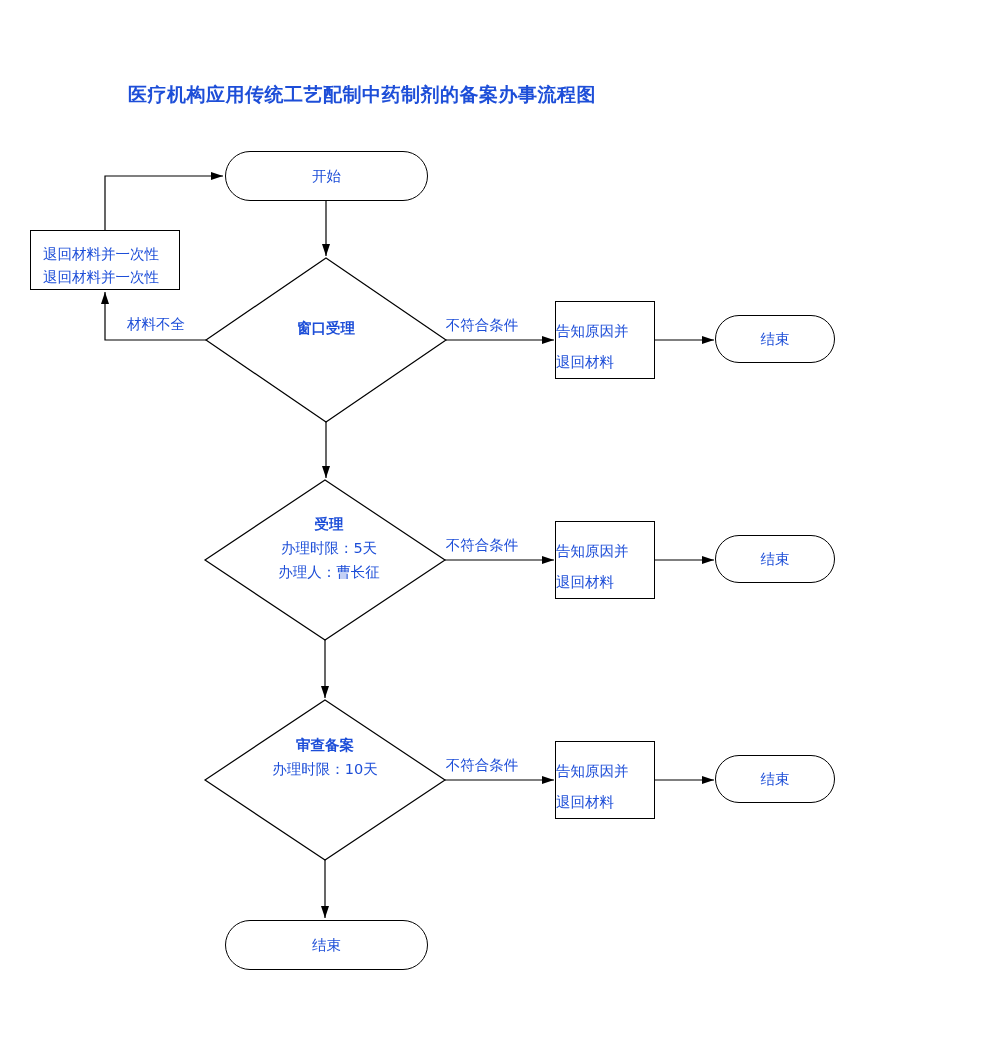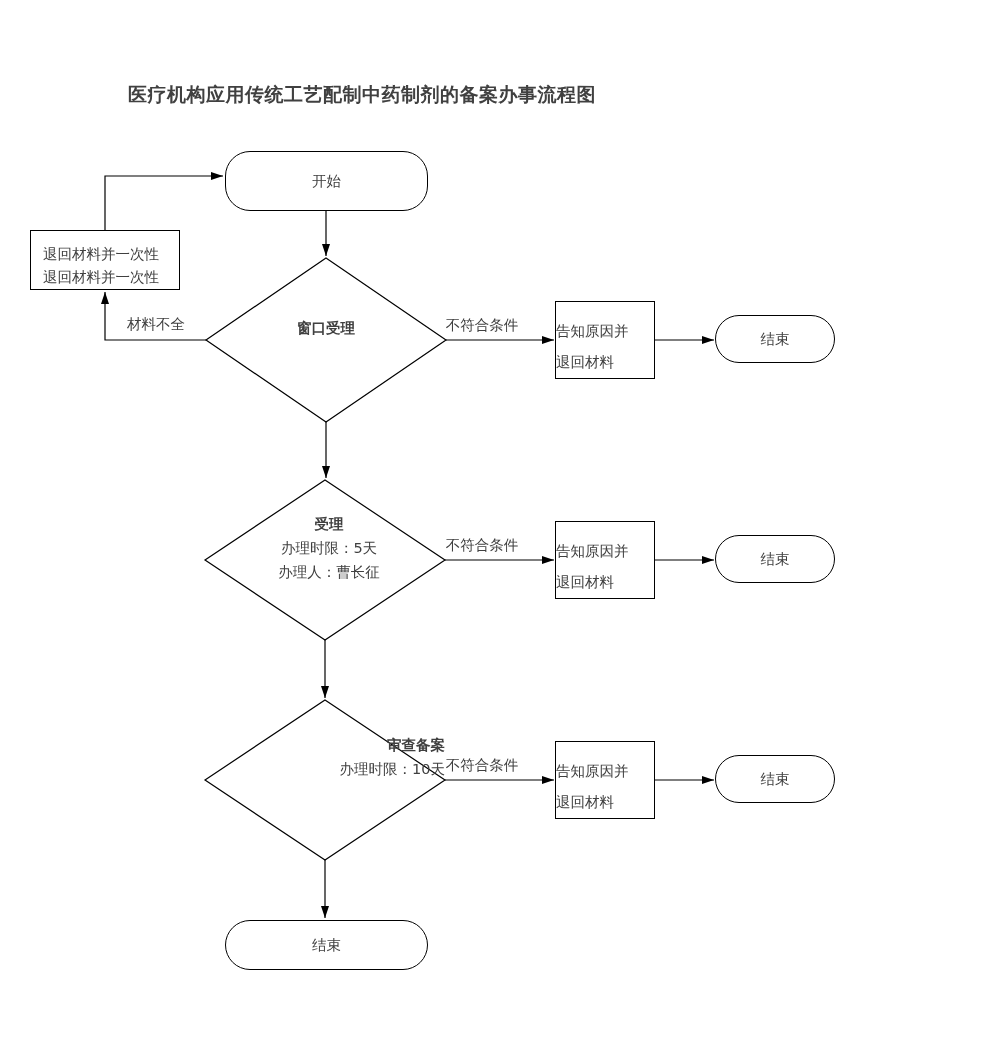--- a/index.html
+++ b/index.html
@@ -7,21 +7,21 @@
     padding: 0;
     background: #ffffff;
     font-family: "DejaVu Sans", sans-serif;
   }
   #canvas {
     position: relative;
     width: 1000px;
     height: 1040px;
     background: #ffffff;
     overflow: hidden;
-    color: #404040;
+    color: #1d4ed8;
   }
   .abs { position: absolute; }
   #title {
     left: 128px;
     top: 82px;
     font-size: 19px;
     font-weight: bold;
     white-space: nowrap;
     letter-spacing: 0.5px;
   }
@@ -103,21 +103,21 @@
     <path d="M655,780 L714,780" fill="none" stroke="#000000" stroke-width="1.2" marker-end="url(#arrow)"></path>
     <path d="M325,860 L325,918" fill="none" stroke="#000000" stroke-width="1.2" marker-end="url(#arrow)"></path>
 
     <polygon points="326,258 446,340 326,422 206,340" fill="#ffffff" stroke="#000000" stroke-width="1.2"></polygon>
     <polygon points="325,480 445,560 325,640 205,560" fill="#ffffff" stroke="#000000" stroke-width="1.2"></polygon>
     <polygon points="325,700 445,780 325,860 205,780" fill="#ffffff" stroke="#000000" stroke-width="1.2"></polygon>
   </svg>
 
   <div id="title" class="abs">医疗机构应用传统工艺配制中药制剂的备案办事流程图</div>
 
-  <div class="node stadium start-end-lg" style="left:225px; top:151px; width:203px; height:60px;">
+  <div class="node stadium start-end-lg" style="left:225px; top:151px; width:203px; height:50px;">
     <span>开始</span>
   </div>
 
   <div class="node rect-box feedback" style="left:30px; top:230px; width:150px; height:60px;">
     <span>退回材料并一次性</span>
     <span>退回材料并一次性</span>
   </div>
 
   <div class="edge-label" style="left:116px; top:315px;">材料不全</div>
   <div class="edge-label" style="left:442px; top:316px;">不符合条件</div>
@@ -127,21 +127,21 @@
   <div class="diamond-text" style="left:206px; top:316px;">
     <span class="diamond-title">窗口受理</span>
   </div>
 
   <div class="diamond-text" style="left:209px; top:512px;">
     <span class="diamond-title">受理</span>
     <span class="diamond-line">办理时限：5天</span>
     <span class="diamond-line">办理人：曹长征</span>
   </div>
 
-  <div class="diamond-text" style="left:205px; top:733px;text-align:right;">
+  <div class="diamond-text" style="left:205px; top:733px;">
     <span class="diamond-title">审查备案</span>
     <span class="diamond-line">办理时限：10天</span>
   </div>
 
   <div class="node rect-box reject" style="left:555px; top:301px; width:100px; height:78px;">
     <span>告知原因并</span>
     <span>退回材料</span>
   </div>
   <div class="node rect-box reject" style="left:555px; top:521px; width:100px; height:78px;">
     <span>告知原因并</span>

